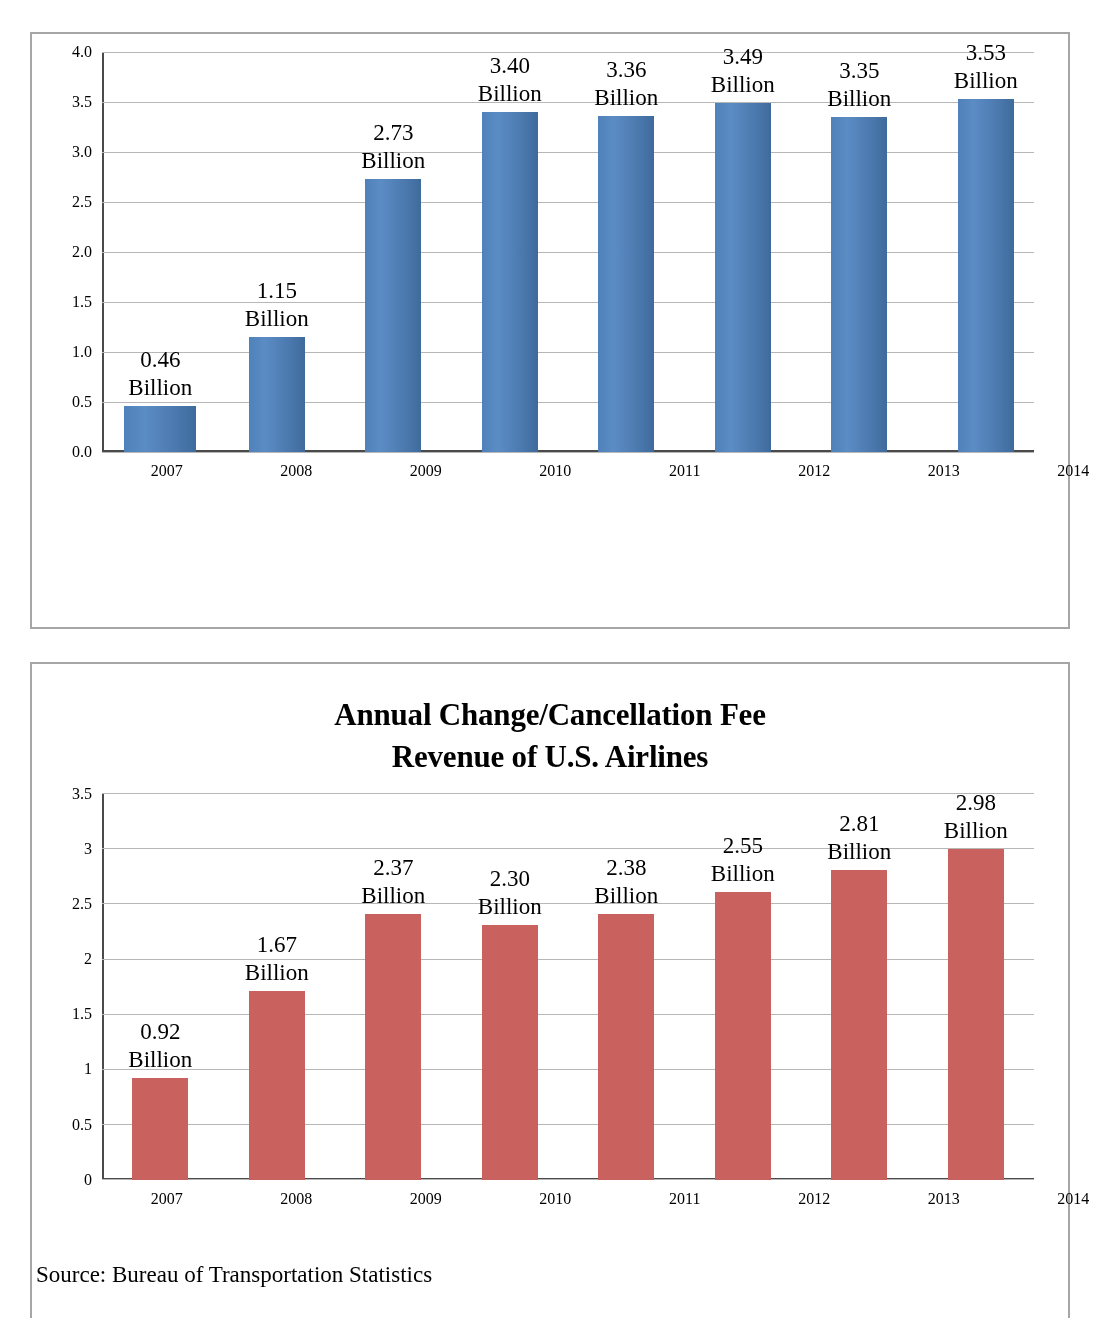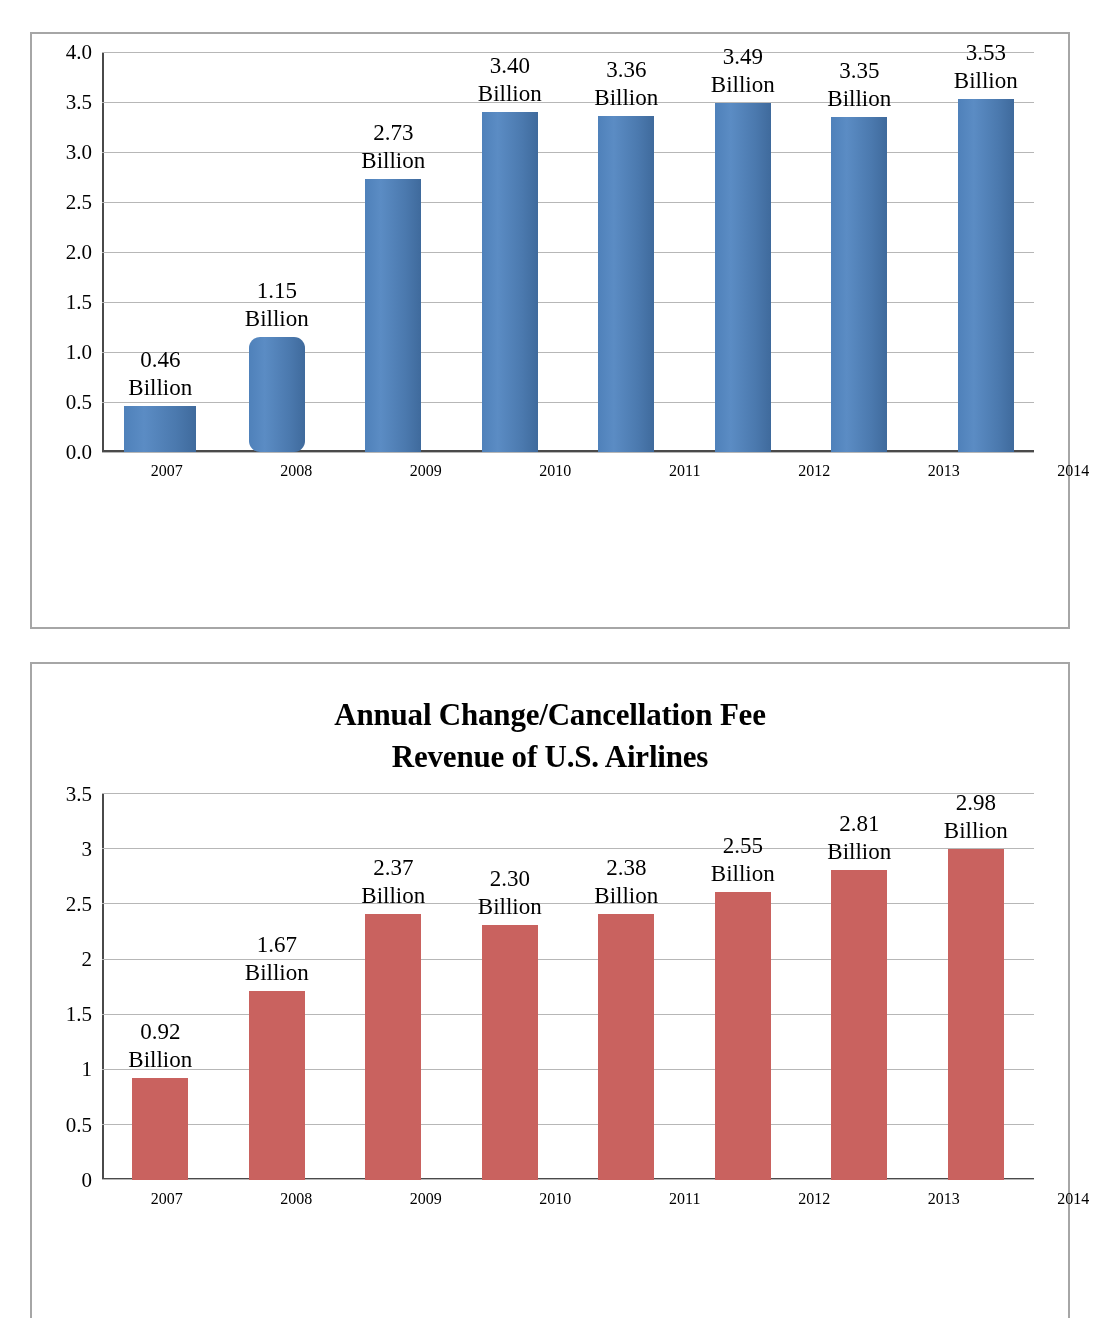--- a/index.html
+++ b/index.html
@@ -72,21 +72,21 @@
     position: absolute;
     left: 0;
     top: 0;
     width: 68px;
     height: 100%;
   }
   .y-axis-labels span {
     position: absolute;
     right: 8px;
     transform: translateY(-50%);
-    font-size: 21px;
+    font-size: 16px;
     white-space: nowrap;
     text-align: right;
   }
 
   .grid {
     position: absolute;
     left: 70px;
     right: 34px;
     top: 0;
     bottom: 0;
@@ -211,21 +211,21 @@
       <div class="bars" id="bars-baggage">
           <div class="bar-slot">
             <div class="bar blue" style="height: 11.5%; padding-left: 16px;">
               <div class="bar-label" style="bottom: calc(100% + 4px);">
                 <div>0.46</div>
                 <div>Billion</div>
               </div>
             </div>
           </div>
           <div class="bar-slot">
-            <div class="bar blue" style="height: 28.75%; border-radius: 11px;">
+            <div class="bar blue" style="height: 28.75%;">
               <div class="bar-label" style="bottom: calc(100% + 4px);">
                 <div>1.15</div>
                 <div>Billion</div>
               </div>
             </div>
           </div>
           <div class="bar-slot">
             <div class="bar blue" style="height: 68.25%;">
               <div class="bar-label" style="bottom: calc(100% + 4px);">
                 <div>2.73</div>
@@ -390,13 +390,14 @@
         <div class="x-tick">2008</div>
         <div class="x-tick">2009</div>
         <div class="x-tick">2010</div>
         <div class="x-tick">2011</div>
         <div class="x-tick">2012</div>
         <div class="x-tick">2013</div>
         <div class="x-tick">2014</div>
       </div>
   </div>
 
+  <div class="source">Source: Bureau of Transportation Statistics</div>
 </div>
 
 </body></html>

